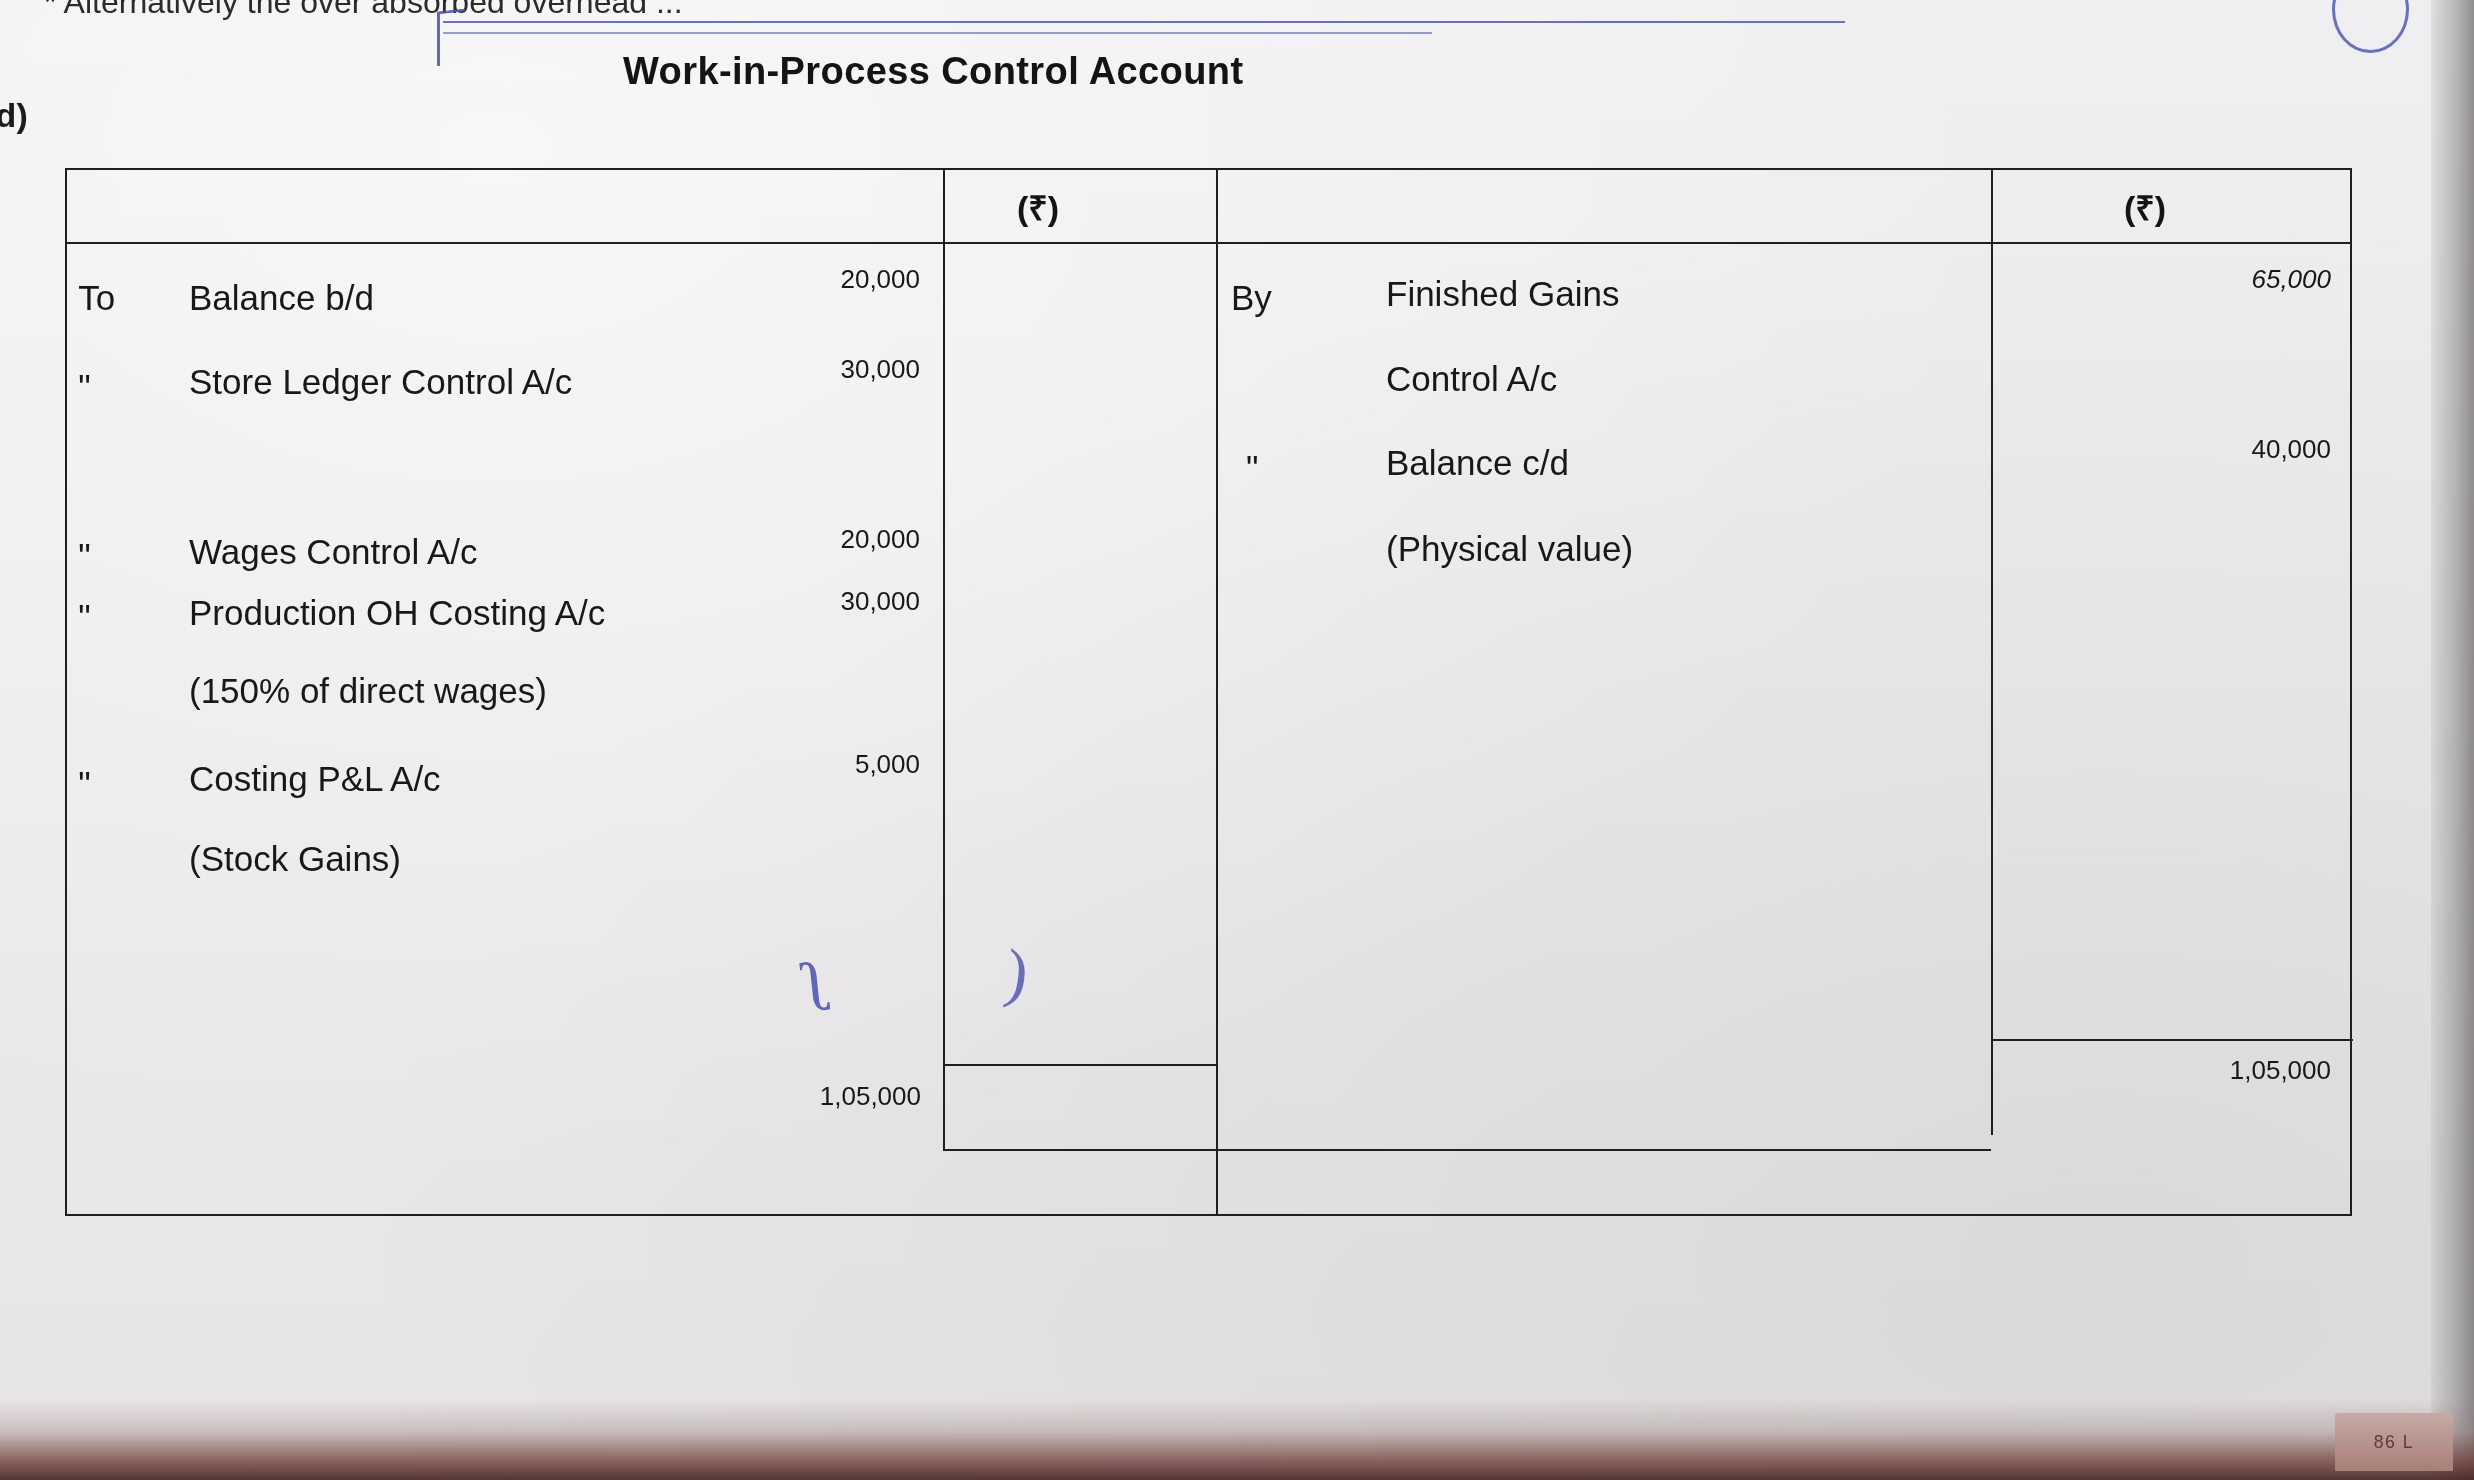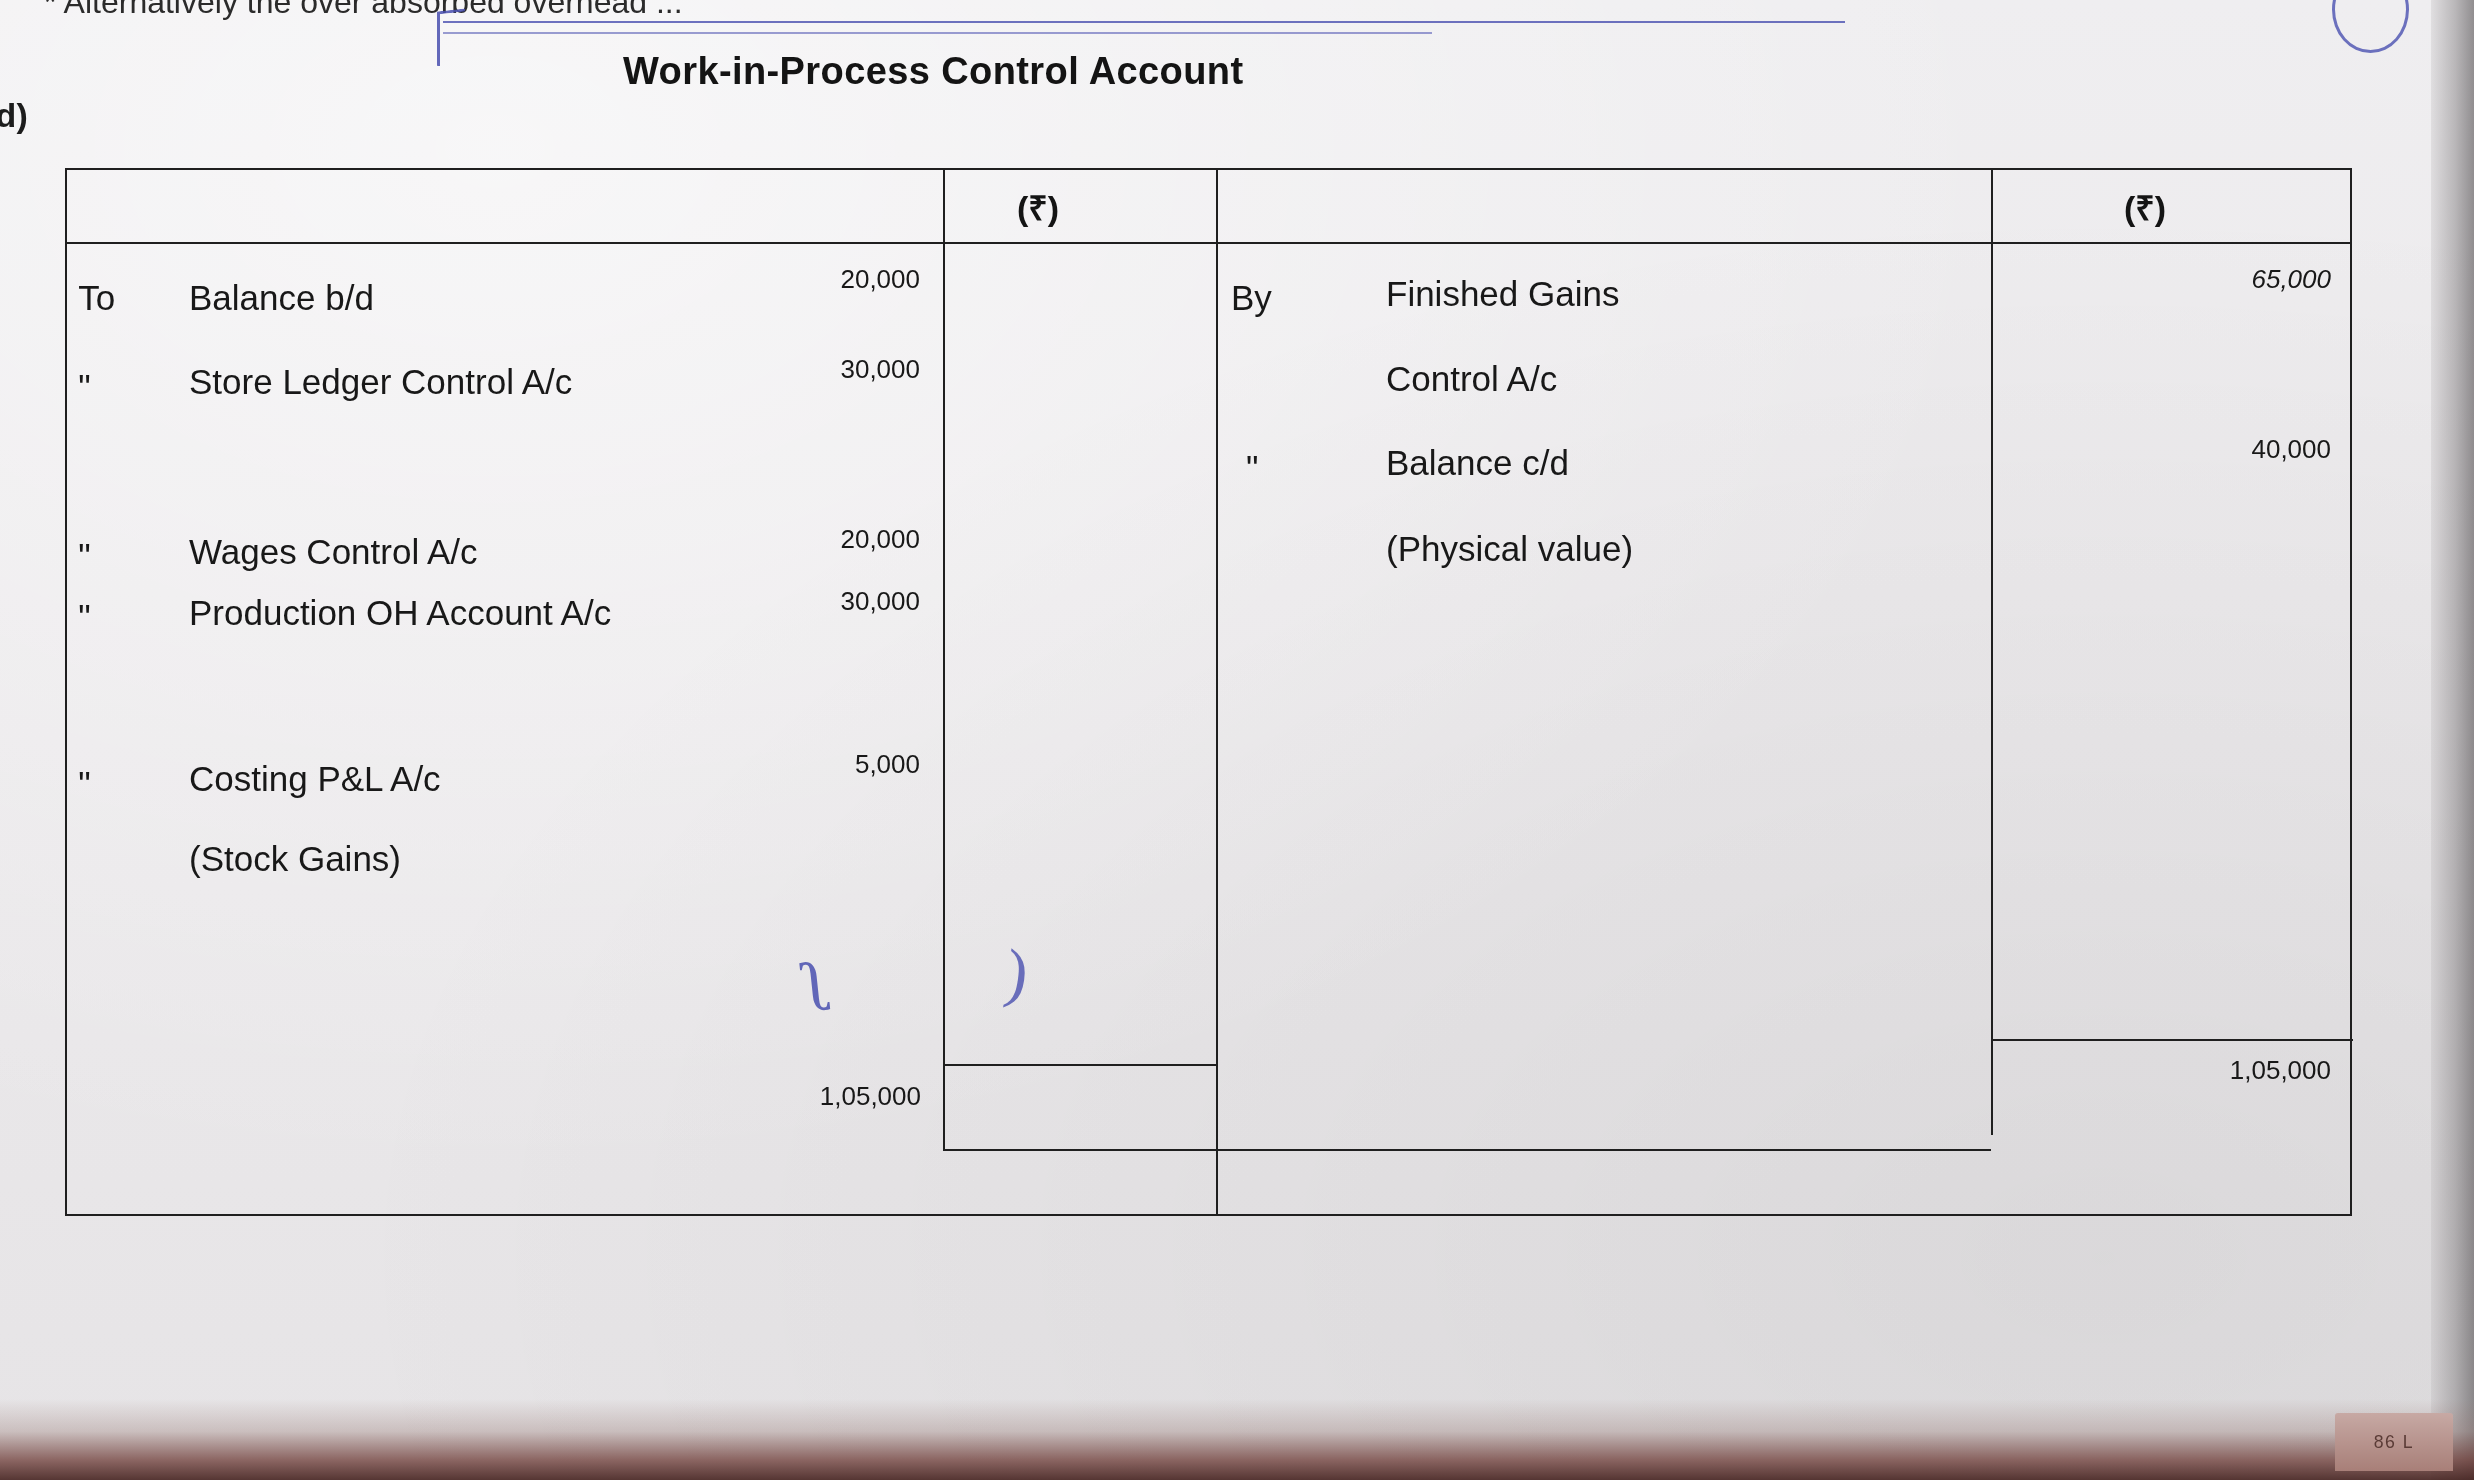--- a/index.html
+++ b/index.html
@@ -246,23 +246,24 @@
 
     <div class="cellText ditto" style="left:13.3px; top:198px;">"</div>
     <div class="cellText" style="left:124px; top:193px;">Store Ledger Control A/c</div>
     <div class="num" style="left:612px; top:186px; width:243px;">30,000</div>
 
     <div class="cellText ditto" style="left:13.3px; top:367px;">"</div>
     <div class="cellText" style="left:124px; top:363px;">Wages Control A/c</div>
     <div class="num" style="left:612px; top:356px; width:243px;">20,000</div>
 
     <div class="cellText ditto" style="left:13.3px; top:428px;">"</div>
-    <div class="cellText" style="left:124px; top:424px;">Production OH Account A/c</div>
+    <div class="cellText" style="left:124px; top:424px;">Production OH Costing A/c</div>
     <div class="num" style="left:612px; top:418px; width:243px;">30,000</div>
 
+    <div class="cellText" style="left:124px; top:502px;">(150% of direct wages)</div>
 
     <div class="cellText ditto" style="left:13.3px; top:595px;">"</div>
     <div class="cellText" style="left:124px; top:590px;">Costing P&amp;L A/c</div>
     <div class="num" style="left:612px; top:581px; width:243px;">5,000</div>
 
     <div class="cellText" style="left:124px; top:670px;">(Stock Gains)</div>
 
     <div class="num" style="left:561px; top:913px; width:295px;">1,05,000</div>
 
     <div class="cellText" style="left:1166px; top:109px;">By</div>

